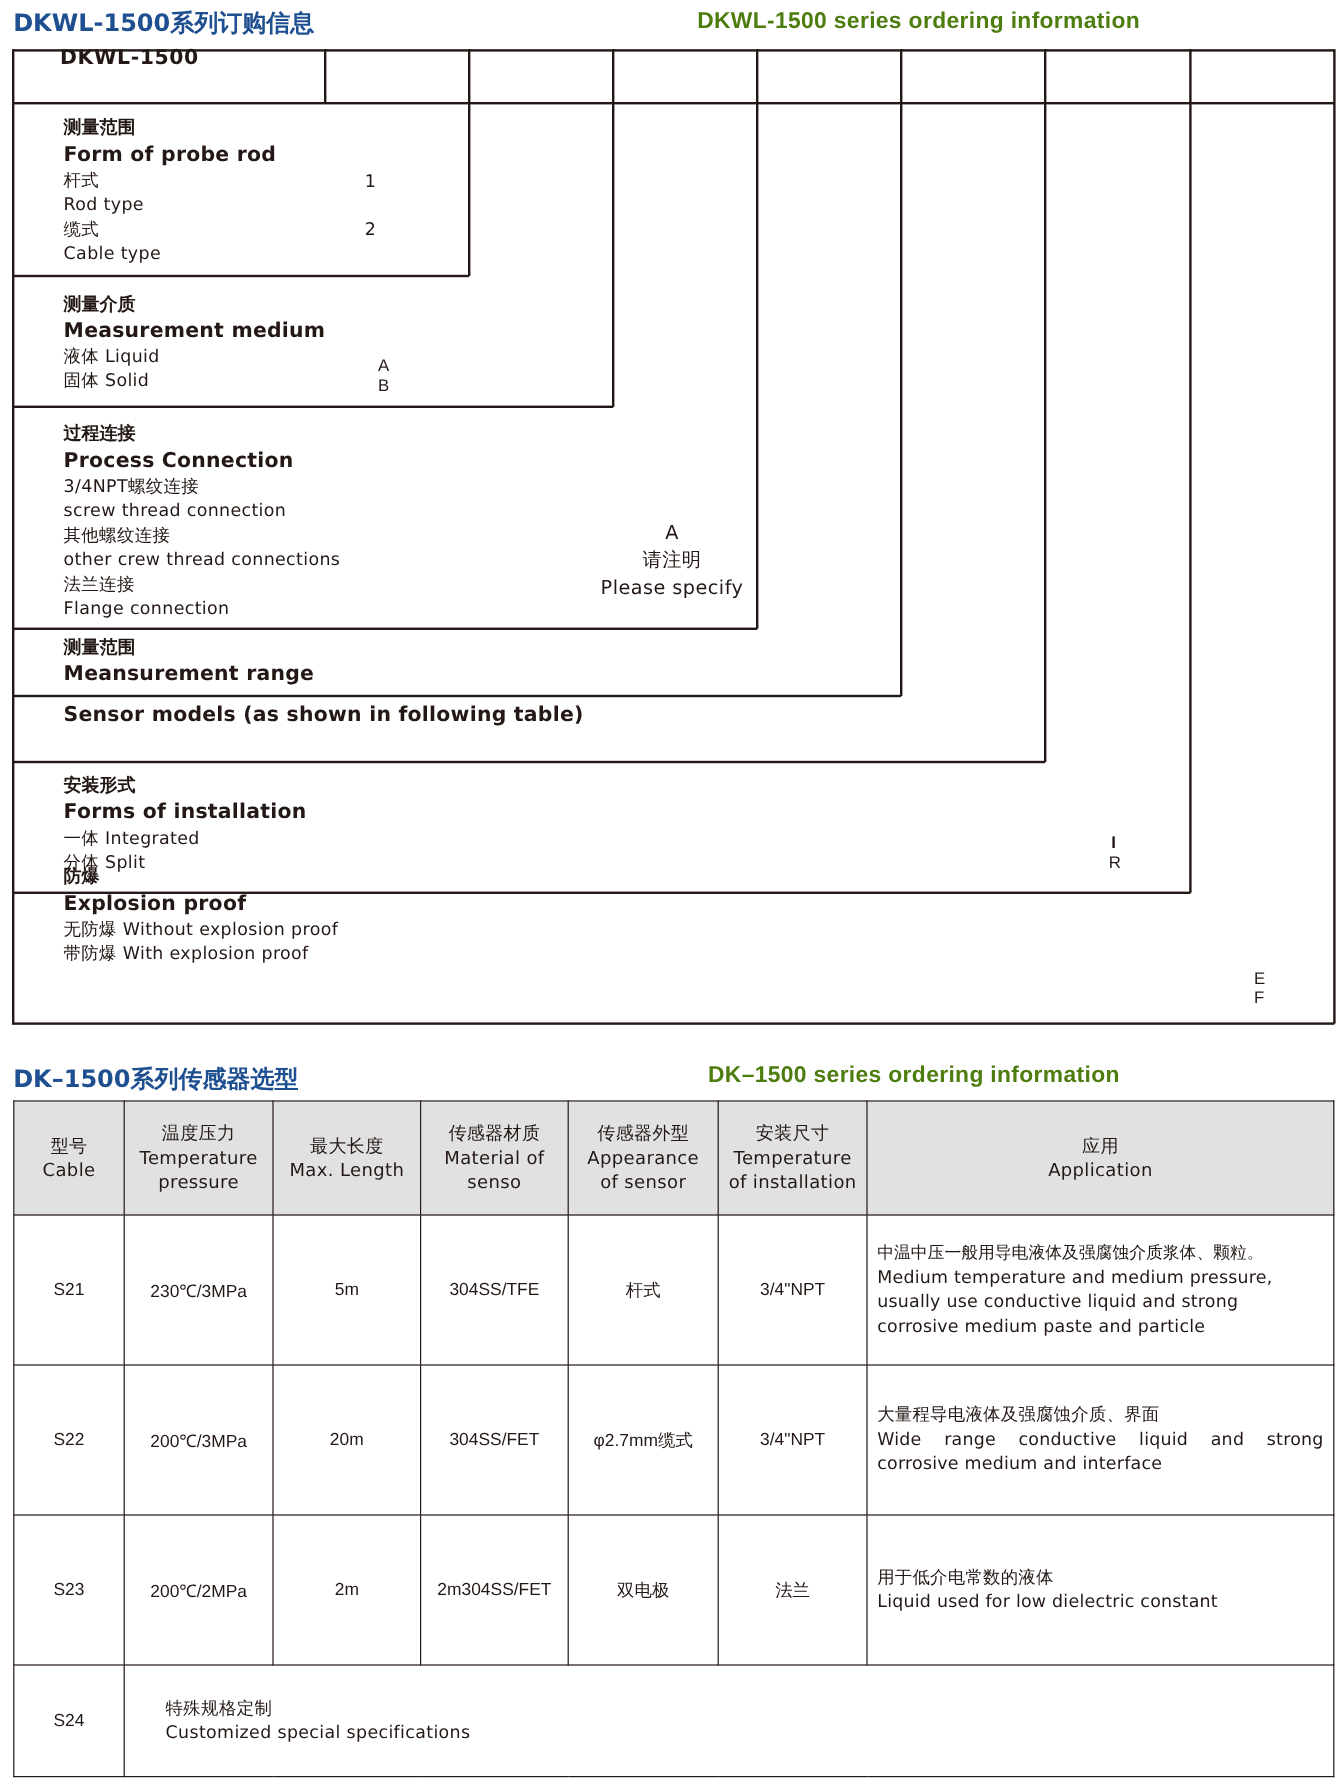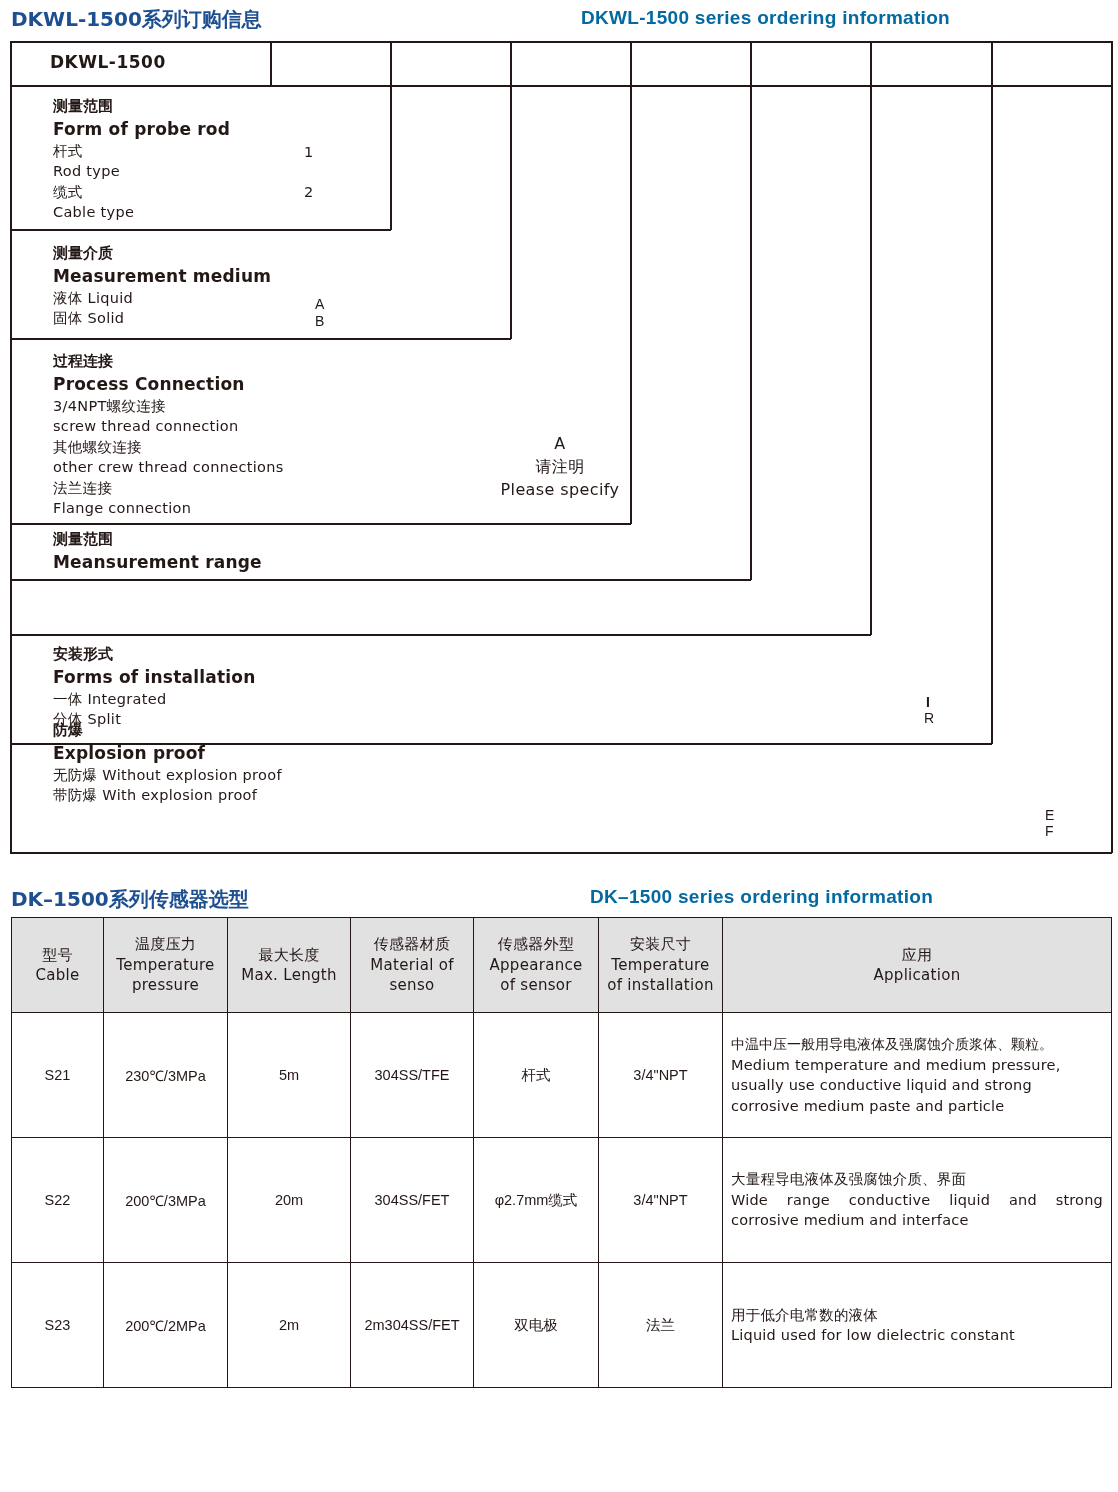--- a/index.html
+++ b/index.html
@@ -1,30 +1,30 @@
 <!DOCTYPE html>
 <html><head>
 <meta charset="utf-8">
 <style>
   html, body { margin:0; padding:0; background:#ffffff; }
   body { width:1118px; height:1492px; position:relative; overflow:hidden;
          font-family:"DejaVu Sans", "Liberation Sans", sans-serif; color:#231815; }
   .abs { position:absolute; }
   .title-cn { position:absolute; font-family:"DejaVu Sans", sans-serif; font-weight:bold; color:#1d4f91; font-size:20px; letter-spacing:0px; white-space:nowrap; }
-  .title-en { position:absolute; font-family:"Liberation Sans", sans-serif; font-weight:bold; color:#0369a1; font-size:19px; letter-spacing:0.3px; white-space:nowrap; }
+  .title-en { position:absolute; font-family:"Liberation Sans", sans-serif; font-weight:bold; color:#4d7c0f; font-size:19px; letter-spacing:0.3px; white-space:nowrap; }
   .ln { position:absolute; background:#231815; }
   .h { height:1.5px; }
   .v { width:1.5px; }
   .sec { position:absolute; left:53px; font-size:14.5px; line-height:20.5px; white-space:nowrap; }
   .sec .cn-b { font-weight:bold; font-size:15px; }
   .sec .en-b { font-weight:bold; font-size:17px; line-height:24px; letter-spacing:0.2px; }
   .sec .it { font-size:14.5px; letter-spacing:0.3px; }
   .code { position:absolute; font-size:14.5px; line-height:20px; text-align:center; white-space:nowrap; }
   .code.sm { font-family:"Liberation Sans", sans-serif; font-size:14px; line-height:16px; }
-  .model-head { position:absolute; left:50px; top:52px; font-weight:bold; font-size:17px; letter-spacing:0.5px; }
+  .model-head { position:absolute; left:50px; top:38px; font-weight:bold; font-size:17px; letter-spacing:0.5px; }
 
   
   table.sel { position:absolute; left:11px; top:917px; width:1100px; border-collapse:collapse; table-layout:fixed; }
   table.sel th, table.sel td { border:1.5px solid #231815; text-align:center; vertical-align:middle; padding:0; }
   table.sel th { background:#e1e1e1; font-weight:normal; font-size:15px; line-height:20.5px; height:94px; letter-spacing:0.3px; }
   table.sel td { font-family:"Liberation Sans", sans-serif; font-size:14.5px; height:124px; }
   table.sel td.app { text-align:left; padding-left:8px; padding-right:8px; font-family:"DejaVu Sans", sans-serif; font-size:14.5px; line-height:20.5px; letter-spacing:0.2px; }
   table.sel td.app .justify { text-align:justify; text-align-last:justify; }
   table.sel tr.last td { height:92px; }
   table.sel td.custom { text-align:left; padding-left:34px; font-family:"DejaVu Sans", sans-serif; font-size:14.5px; line-height:20.5px; letter-spacing:0.3px; }
@@ -101,20 +101,21 @@
     <div>请注明</div>
     <div>Please specify</div>
   </div>
 
   <div class="sec" style="top:529px;">
     <div class="cn-b">测量范围</div>
     <div class="en-b">Meansurement range</div>
   </div>
 
   <div class="sec" style="top:584px;">
+    <div class="en-b">Sensor models (as shown in following table)</div>
   </div>
 
   <div class="sec" style="top:644px;">
     <div class="cn-b">安装形式</div>
     <div class="en-b">Forms of installation</div>
     <div class="it">一体 Integrated</div>
     <div class="it">分体 Split</div>
   </div>
   <div class="code sm" style="left:926px; top:694px; font-weight:bold;">I</div>
   <div class="code sm" style="left:924px; top:710px;">R</div>
@@ -211,14 +212,21 @@
       <td>200℃/2MPa</td>
       <td>2m</td>
       <td>2m304SS/FET</td>
       <td class="cell-cn">双电极</td>
       <td class="cell-cn">法兰</td>
       <td class="app">
         <div>用于低介电常数的液体</div>
         <div>Liquid used for low dielectric constant</div>
       </td>
     </tr>
+    <tr class="last">
+      <td>S24</td>
+      <td class="custom" colspan="6">
+        <div>特殊规格定制</div>
+        <div>Customized special specifications</div>
+      </td>
+    </tr>
   </tbody>
 </table>
 
 </body></html>

